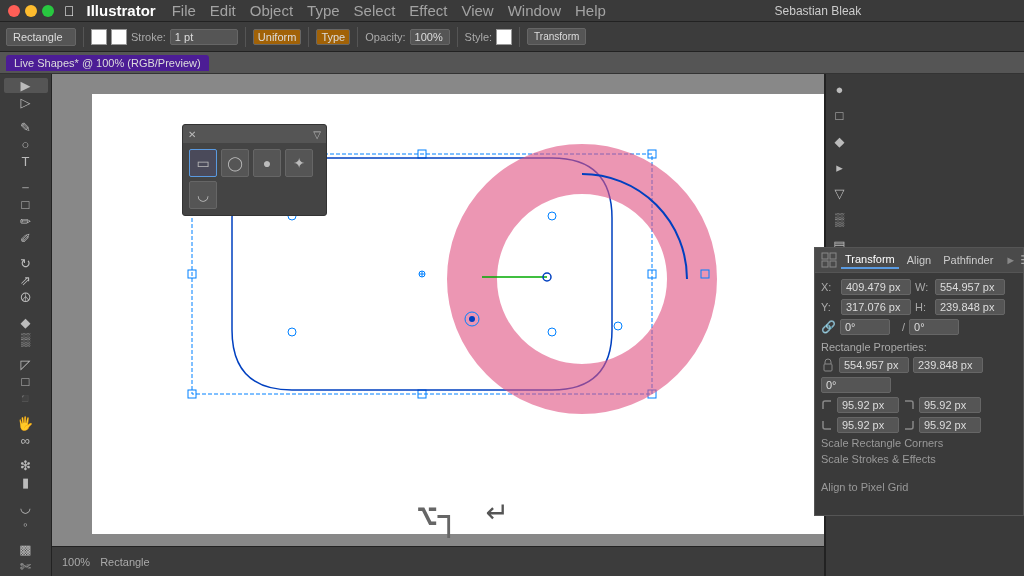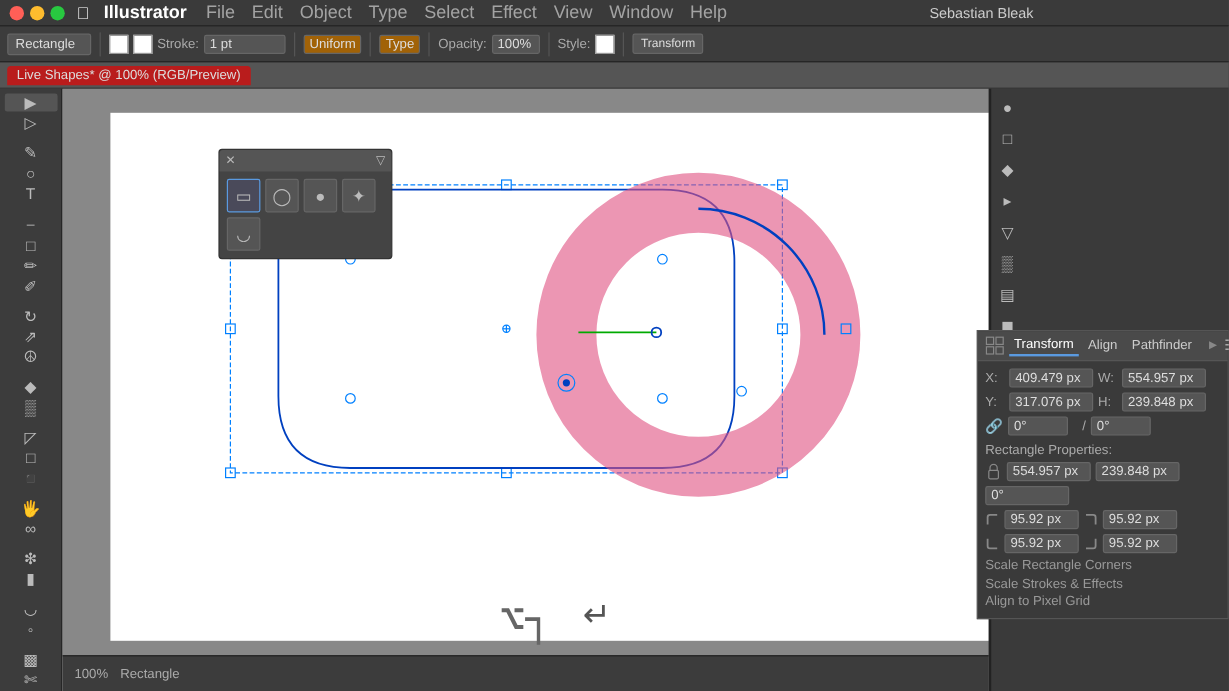--- a/index.html
+++ b/index.html
@@ -43,21 +43,21 @@
     .opacity-input { width: 40px; background: #555; border: 1px solid #666; color: #ddd; font-size: 11px; padding: 1px 4px; border-radius: 2px; }
     .transform-btn { background: #555; border: 1px solid #666; color: #ddd; font-size: 10px; padding: 2px 6px; border-radius: 2px; cursor: pointer; }
 
     
     #tabbar {
       width: 100%; height: 22px; background: #555;
       display: flex; align-items: center;
       border-bottom: 1px solid #333;
       padding: 0 6px;
     }
-    .tab-item { color: #ddd; font-size: 11px; padding: 2px 8px; background: #b91c1c; border-radius: 3px 3px 0 0; cursor: pointer; }
+    .tab-item { color: #ddd; font-size: 11px; padding: 2px 8px; background: #4c1d95; border-radius: 3px 3px 0 0; cursor: pointer; }
 
     
     #main {
       display: flex; width: 100%; height: calc(576px - 22px - 30px - 22px);
     }
 
     
     #left-toolbar {
       width: 52px; background: #3c3c3c;
       border-right: 1px solid #222;
@@ -155,21 +155,21 @@
     .tp-label { color: #aaa; width: 16px; font-size: 11px; }
     .tp-input {
       background: #555; border: 1px solid #666; color: #ddd;
       font-size: 11px; padding: 1px 4px; width: 70px; border-radius: 2px;
     }
     .tp-section { color: #aaa; font-size: 11px; margin: 6px 0 4px; }
     .tp-angle-row { display: flex; align-items: center; gap: 4px; margin-bottom: 4px; }
     .angle-input { background: #555; border: 1px solid #666; color: #ddd; font-size: 11px; padding: 1px 4px; width: 50px; border-radius: 2px; }
     .link-icon { font-size: 12px; color: #888; cursor: pointer; }
     .scale-text { color: #999; font-size: 11px; margin: 4px 0 2px; cursor: pointer; }
-    .align-to-text { color: #999; font-size: 11px; margin: 2px 0; cursor: pointer; }
+    .align-to-text { color: #999; font-size: 11px; margin: 16px 0; cursor: pointer; }
 
     
     #alt-hint {
       position: absolute;
       bottom: 35px;
       left: 50%;
       transform: translateX(-50%);
       width: 80px; height: 50px;
       display: flex; align-items: center; justify-content: center;
     }

